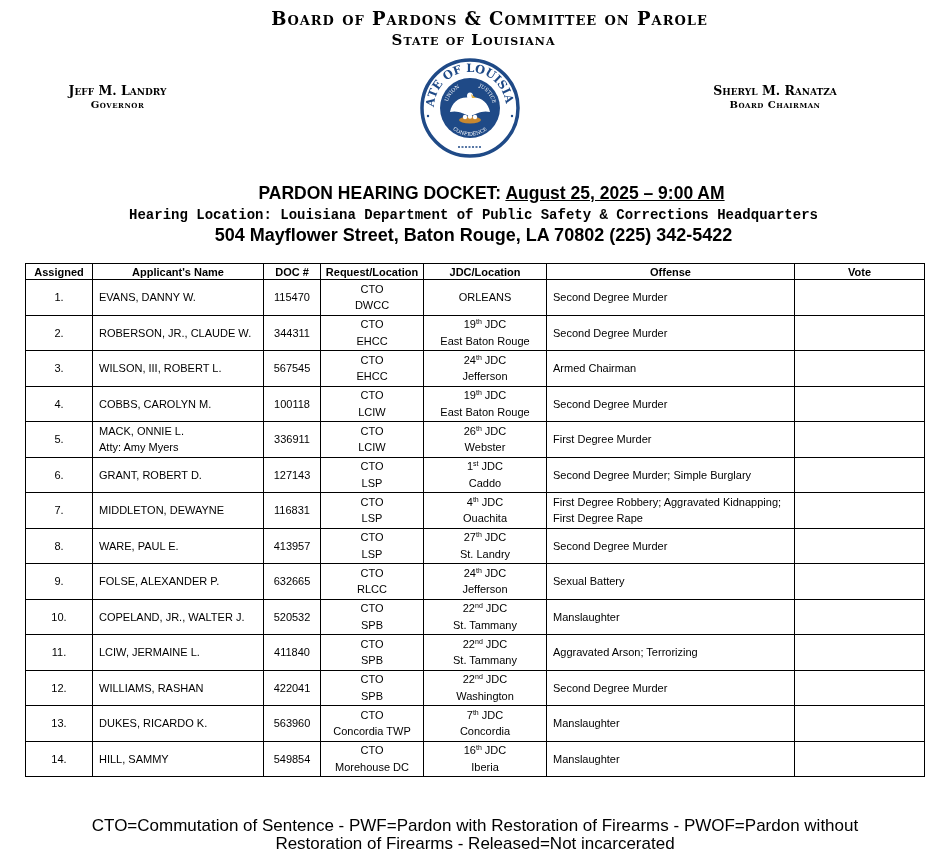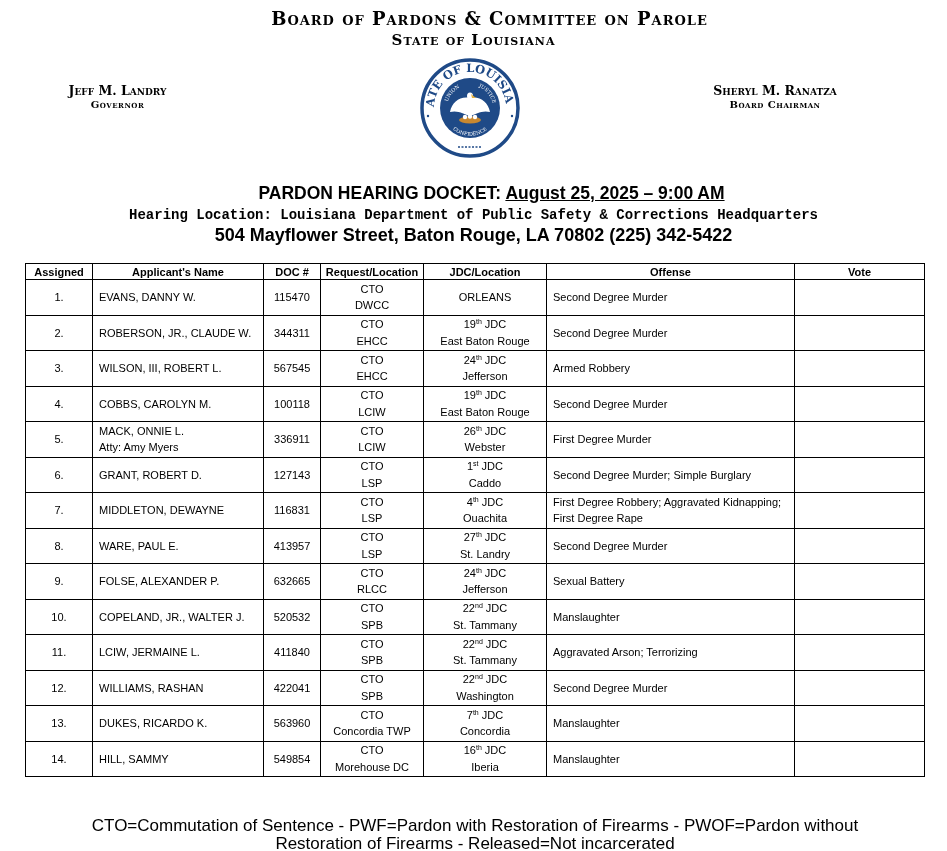--- a/index.html
+++ b/index.html
@@ -121,21 +121,21 @@
         <td class="c"><span>19</span><sup>th</sup><span> JDC</span><br><span>East Baton Rouge</span></td>
         <td class="l">Second Degree Murder</td>
         <td class="l"></td>
       </tr>
       <tr>
         <td class="c">3.</td>
         <td class="l"><span>WILSON, III, ROBERT L.</span></td>
         <td class="c">567545</td>
         <td class="c"><span>CTO</span><br><span>EHCC</span></td>
         <td class="c"><span>24</span><sup>th</sup><span> JDC</span><br><span>Jefferson</span></td>
-        <td class="l">Armed Robbery</td>
+        <td class="l">Armed Chairman</td>
         <td class="l"></td>
       </tr>
       <tr>
         <td class="c">4.</td>
         <td class="l"><span>COBBS, CAROLYN M.</span></td>
         <td class="c">100118</td>
         <td class="c"><span>CTO</span><br><span>LCIW</span></td>
         <td class="c"><span>19</span><sup>th</sup><span> JDC</span><br><span>East Baton Rouge</span></td>
         <td class="l">Second Degree Murder</td>
         <td class="l"></td>

